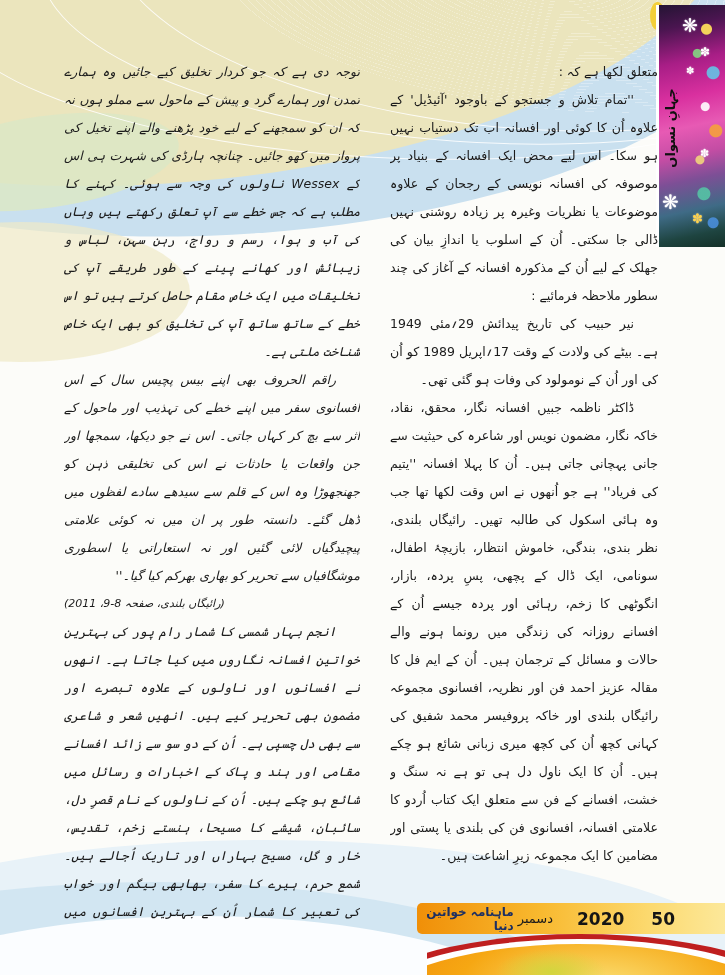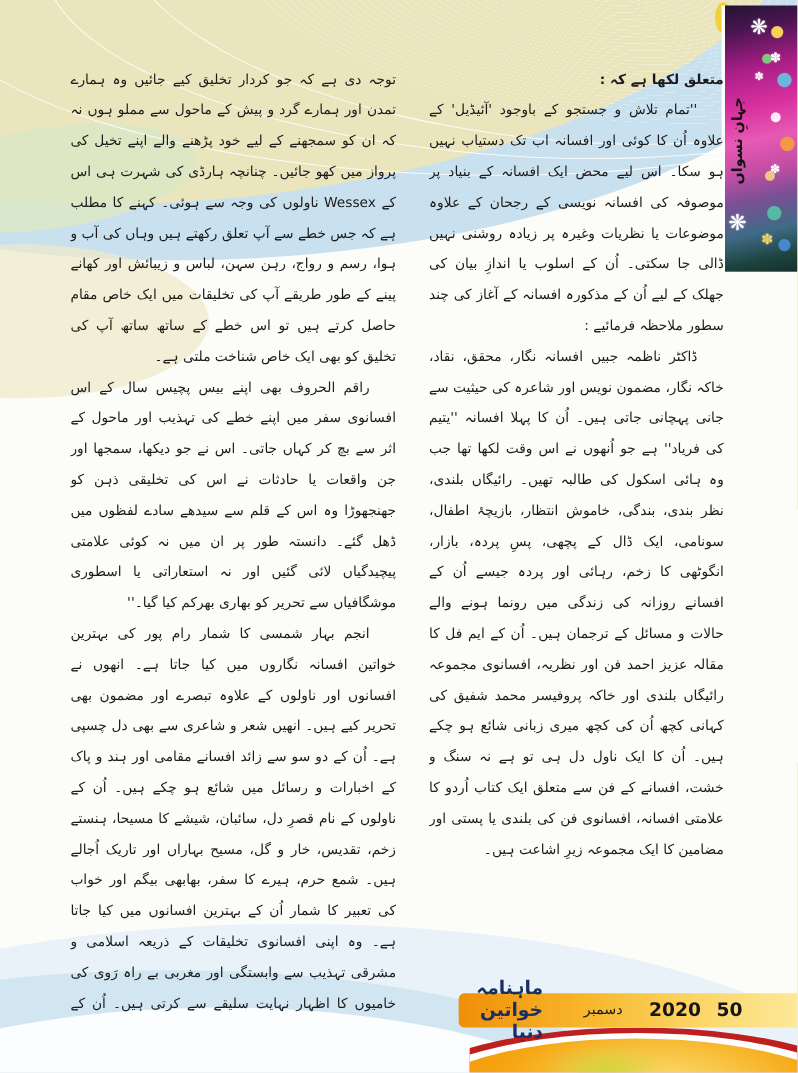--- a/index.html
+++ b/index.html
@@ -52,35 +52,35 @@
   .fl1{left:682px;top:16px;font-size:19px;}
   .fl2{left:700px;top:46px;font-size:12px;}
   .fl3{left:686px;top:66px;font-size:10px;}
   .fl4{left:700px;top:148px;font-size:11px;}
   .fl5{left:662px;top:192px;font-size:20px;}
   .fl6{left:692px;top:212px;font-size:13px;color:#ffd24a;}
   
   .col{position:absolute;z-index:3;direction:rtl;text-align:justify;color:#1b1b1b;
     font-size:12.5px;line-height:28px;overflow:hidden;}
   .col-first{left:390px;top:58px;width:268px;height:844px;}
-  .col-second{left:64px;top:58px;width:296px;height:866px;}
+  .col-second{left:64px;top:58px;width:296px;height:866px;font-style:italic;}
   .col p{margin:0;}
-  .lead-in{font-weight:bold;}
+  .lead-in{font-weight:normal;}
   .indent{text-indent:24px;}
   .quote-block{margin-right:10px;margin-left:6px;}
   .ref-line{text-align:left;font-size:11px;direction:rtl;margin-top:2px;margin-bottom:2px;}
   
   .footer-bar{position:absolute;left:417px;top:903px;width:308px;height:31px;z-index:4;
     background:linear-gradient(to right,#f08f08,#f8b92f 40%,#fcd96e 75%,#fce89a);
     border-radius:5px 0 0 5px;display:flex;direction:rtl;align-items:center;
     box-sizing:border-box;padding-right:50px;}
   .footer-bar .num{font-weight:bold;font-size:17px;color:#151515;}
-  .footer-bar .gap-s{margin-right:14px;}
+  .footer-bar .gap-s{margin-right:27px;}
   .footer-bar .month{font-size:13px;color:#1a1a1a;margin-right:24px;}
-  .footer-bar .mag{font-size:17px;font-weight:bold;color:#1c2f63;margin-right:37px;}
+  .footer-bar .mag{font-size:12px;font-weight:bold;color:#1c2f63;margin-right:4px;}
   
   .swoosh{position:absolute;right:0;bottom:0;width:298px;height:41px;overflow:hidden;z-index:3;}
   .swoosh > div{position:absolute;border-radius:50%;}
   .sw-red{right:-90px;top:0;width:470px;height:155px;background:#bf1f1f;}
   .sw-white{right:-80px;top:5px;width:452px;height:152px;background:#ffffff;}
   .sw-orange{right:-70px;top:10px;width:434px;height:150px;
     background:radial-gradient(ellipse at 55% 30%,#fbe37a 0%,#f6a713 42%,#ef8607 78%);}
   .sw-glow{right:118px;top:15px;width:112px;height:46px;
     background:radial-gradient(ellipse,rgba(208,214,60,.95),rgba(208,214,60,0) 70%);}
 </style>
@@ -106,27 +106,29 @@
 <span class="fl fl2">✽</span>
 <span class="fl fl3">✽</span>
 <span class="fl fl4">✽</span>
 <span class="fl fl5">❋</span>
 <span class="fl fl6">✽</span>
 <div class="side-label">جہانِ نسواں</div>
 
 <div class="col col-first">
   <p class="lead-in">متعلق لکھا ہے کہ :</p>
   <p class="indent">''تمام تلاش و جستجو کے باوجود 'آئیڈیل' کے علاوہ اُن کا کوئی اور افسانہ اب تک دستیاب نہیں ہو سکا۔ اس لیے محض ایک افسانہ کے بنیاد پر موصوفہ کی افسانہ نویسی کے رجحان کے علاوہ موضوعات یا نظریات وغیرہ پر زیادہ روشنی نہیں ڈالی جا سکتی۔ اُن کے اسلوب یا اندازِ بیان کی جھلک کے لیے اُن کے مذکورہ افسانہ کے آغاز کی چند سطور ملاحظہ فرمائیے :</p>
+  <p class="indent">نیر حبیب کی تاریخ پیدائش 29؍مئی 1949 ہے۔ بیٹے کی ولادت کے وقت 17؍اپریل 1989 کو اُن کی اور اُن کے نومولود کی وفات ہو گئی تھی۔</p>
   <p class="indent">ڈاکٹر ناظمہ جبیں افسانہ نگار، محقق، نقاد، خاکہ نگار، مضمون نویس اور شاعرہ کی حیثیت سے جانی پہچانی جاتی ہیں۔ اُن کا پہلا افسانہ ''یتیم کی فریاد'' ہے جو اُنھوں نے اس وقت لکھا تھا جب وہ ہائی اسکول کی طالبہ تھیں۔ رائیگاں بلندی، نظر بندی، بندگی، خاموش انتظار، بازیچۂ اطفال، سونامی، ایک ڈال کے پچھی، پسِ پردہ، بازار، انگوٹھی کا زخم، رہائی اور پردہ جیسے اُن کے افسانے روزانہ کی زندگی میں رونما ہونے والے حالات و مسائل کے ترجمان ہیں۔ اُن کے ایم فل کا مقالہ عزیز احمد فن اور نظریہ، افسانوی مجموعہ رائیگاں بلندی اور خاکہ پروفیسر محمد شفیق کی کہانی کچھ اُن کی کچھ میری زبانی شائع ہو چکے ہیں۔ اُن کا ایک ناول دل ہی تو ہے نہ سنگ و خشت، افسانے کے فن سے متعلق ایک کتاب اُردو کا علامتی افسانہ، افسانوی فن کی بلندی یا پستی اور مضامین کا ایک مجموعہ زیرِ اشاعت ہیں۔</p>
 
 </div>
 
 <div class="col col-second">
   <p>توجہ دی ہے کہ جو کردار تخلیق کیے جائیں وہ ہمارے تمدن اور ہمارے گرد و پیش کے ماحول سے مملو ہوں نہ کہ ان کو سمجھنے کے لیے خود پڑھنے والے اپنے تخیل کی پرواز میں کھو جائیں۔ چنانچہ ہارڈی کی شہرت ہی اس کے Wessex ناولوں کی وجہ سے ہوئی۔ کہنے کا مطلب ہے کہ جس خطے سے آپ تعلق رکھتے ہیں وہاں کی آب و ہوا، رسم و رواج، رہن سہن، لباس و زیبائش اور کھانے پینے کے طور طریقے آپ کی تخلیقات میں ایک خاص مقام حاصل کرتے ہیں تو اس خطے کے ساتھ ساتھ آپ کی تخلیق کو بھی ایک خاص شناخت ملتی ہے۔</p>
   <p class="indent">راقم الحروف بھی اپنے بیس پچیس سال کے اس افسانوی سفر میں اپنے خطے کی تہذیب اور ماحول کے اثر سے بچ کر کہاں جاتی۔ اس نے جو دیکھا، سمجھا اور جن واقعات یا حادثات نے اس کی تخلیقی ذہن کو جھنجھوڑا وہ اس کے قلم سے سیدھے سادے لفظوں میں ڈھل گئے۔ دانستہ طور پر ان میں نہ کوئی علامتی پیچیدگیاں لائی گئیں اور نہ استعاراتی یا اسطوری موشگافیاں سے تحریر کو بھاری بھرکم کیا گیا۔''</p>
+  <p class="ref-line">(رائیگاں بلندی، صفحہ 8-9، 2011)</p>
   <p class="indent">انجم بہار شمسی کا شمار رام پور کی بہترین خواتین افسانہ نگاروں میں کیا جاتا ہے۔ انھوں نے افسانوں اور ناولوں کے علاوہ تبصرے اور مضمون بھی تحریر کیے ہیں۔ انھیں شعر و شاعری سے بھی دل چسپی ہے۔ اُن کے دو سو سے زائد افسانے مقامی اور ہند و پاک کے اخبارات و رسائل میں شائع ہو چکے ہیں۔ اُن کے ناولوں کے نام قصرِ دل، سائبان، شیشے کا مسیحا، ہنستے زخم، تقدیس، خار و گل، مسیح بہاراں اور تاریک اُجالے ہیں۔ شمع حرم، ہیرے کا سفر، بھابھی بیگم اور خواب کی تعبیر کا شمار اُن کے بہترین افسانوں میں کیا جاتا ہے۔ وہ اپنی افسانوی تخلیقات کے ذریعہ اسلامی و مشرقی تہذیب سے وابستگی اور مغربی بے راہ رَوی کی خامیوں کا اظہار نہایت سلیقے سے کرتی ہیں۔ اُن کے بیشتر ناول اور افسانے معاشرتی و اصلاحی ہیں۔ اُن کا اندازِ بیان صاف، سادہ اور عام فہم ہے۔ وہ اپنی بات کو محاوروں، کہاوتوں، قرآنی آیات اور احادیث کے ذریعہ موثر بنانے کے ہنر سے بخوبی واقف ہیں۔ ڈاکٹر شریف احمد قریشی کی درج ذیل تحریر سے اُن کی افسانہ نگاری کی بنیادی خصوصیات بخوبی واضح ہو گئی ہیں۔</p>
 
 </div>
 
 <div class="footer-bar">
   <span class="num">50</span>
   <span class="num gap-s">2020</span>
   <span class="month">دسمبر</span>
   <span class="mag">ماہنامہ خواتین دنیا</span>
 </div>

